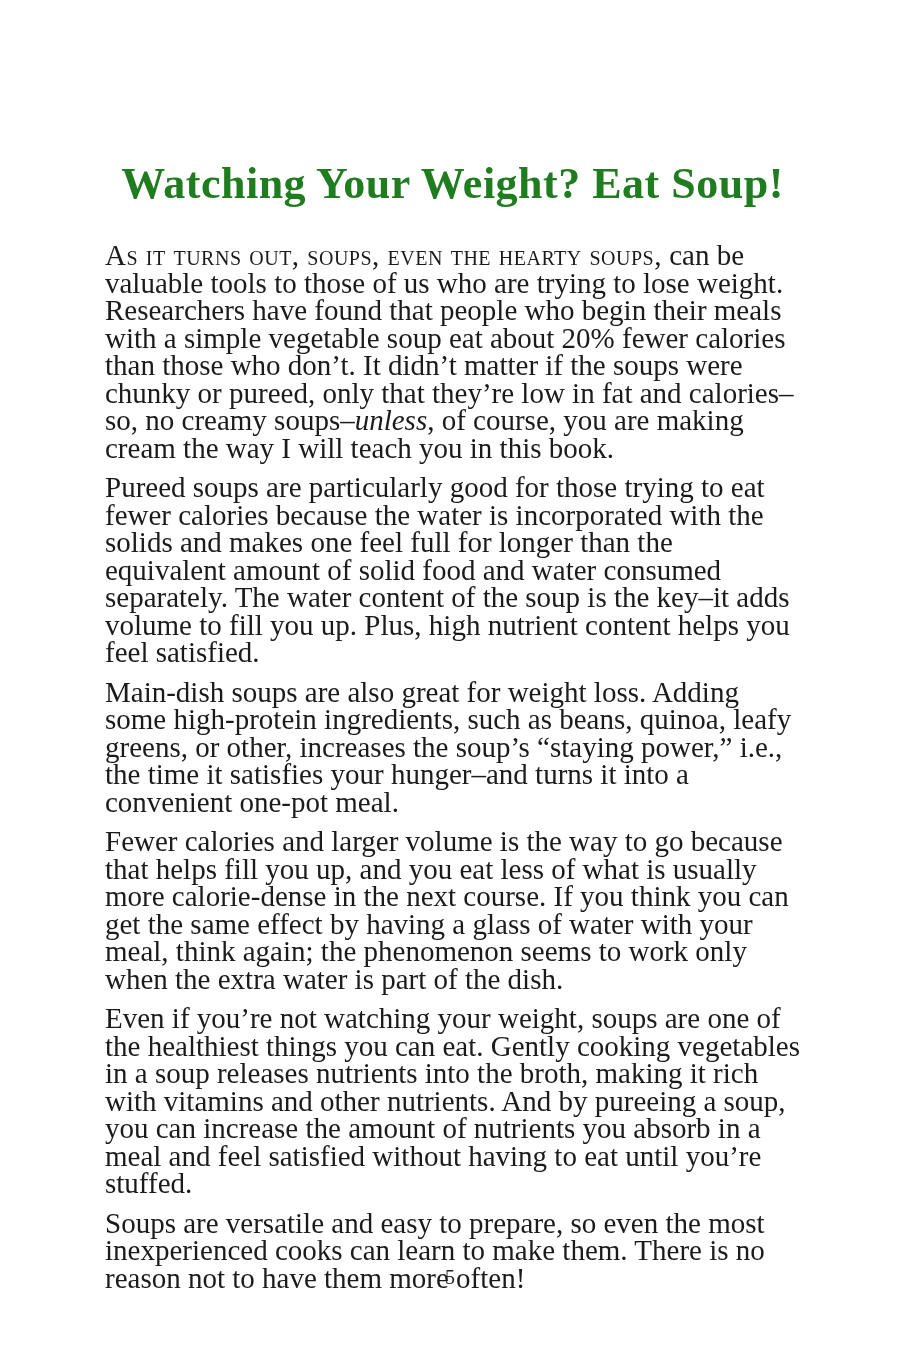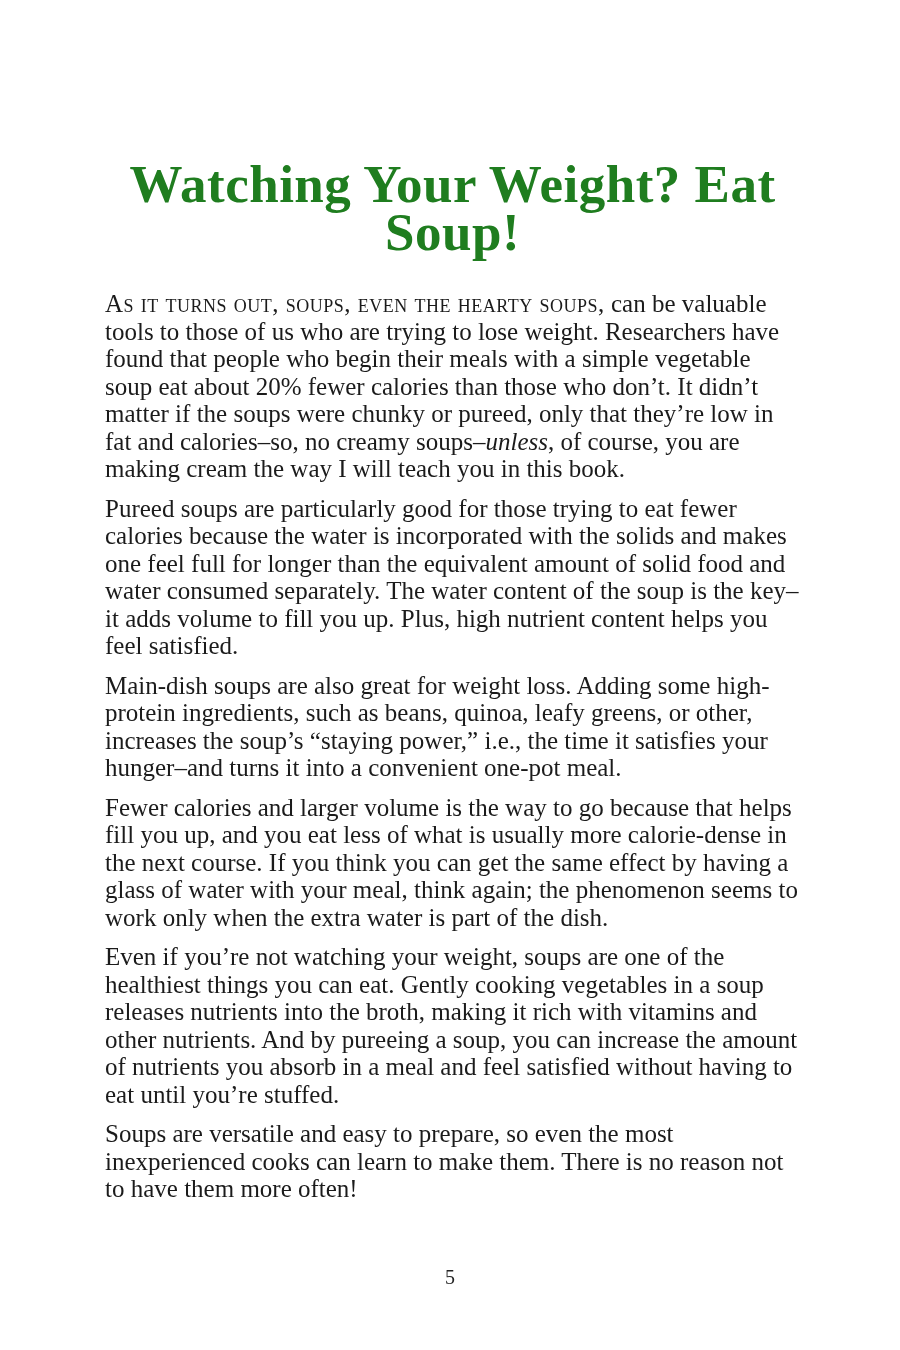--- a/index.html
+++ b/index.html
@@ -17,30 +17,30 @@
   }
   .content {
     position: absolute;
     left: 105px;
     top: 160px;
     width: 695px;
   }
   .title {
     font-family: "Liberation Serif", serif;
     font-weight: 700;
-    font-size: 53px;
+    font-size: 44px;
     line-height: 48px;
     text-align: center;
     letter-spacing: 0.5px;
     color: #1f7d1f;
     margin: 0 0 34px 0;
   }
   .body-para {
     font-family: "Liberation Serif", serif;
-    font-size: 25px;
+    font-size: 29px;
     line-height: 27.5px;
     color: #1b1b1b;
     text-align: left;
     margin: 0 0 12px 0;
   }
   .smallcaps {
     font-variant: small-caps;
     letter-spacing: 0.5px;
   }
   .italic-word {

